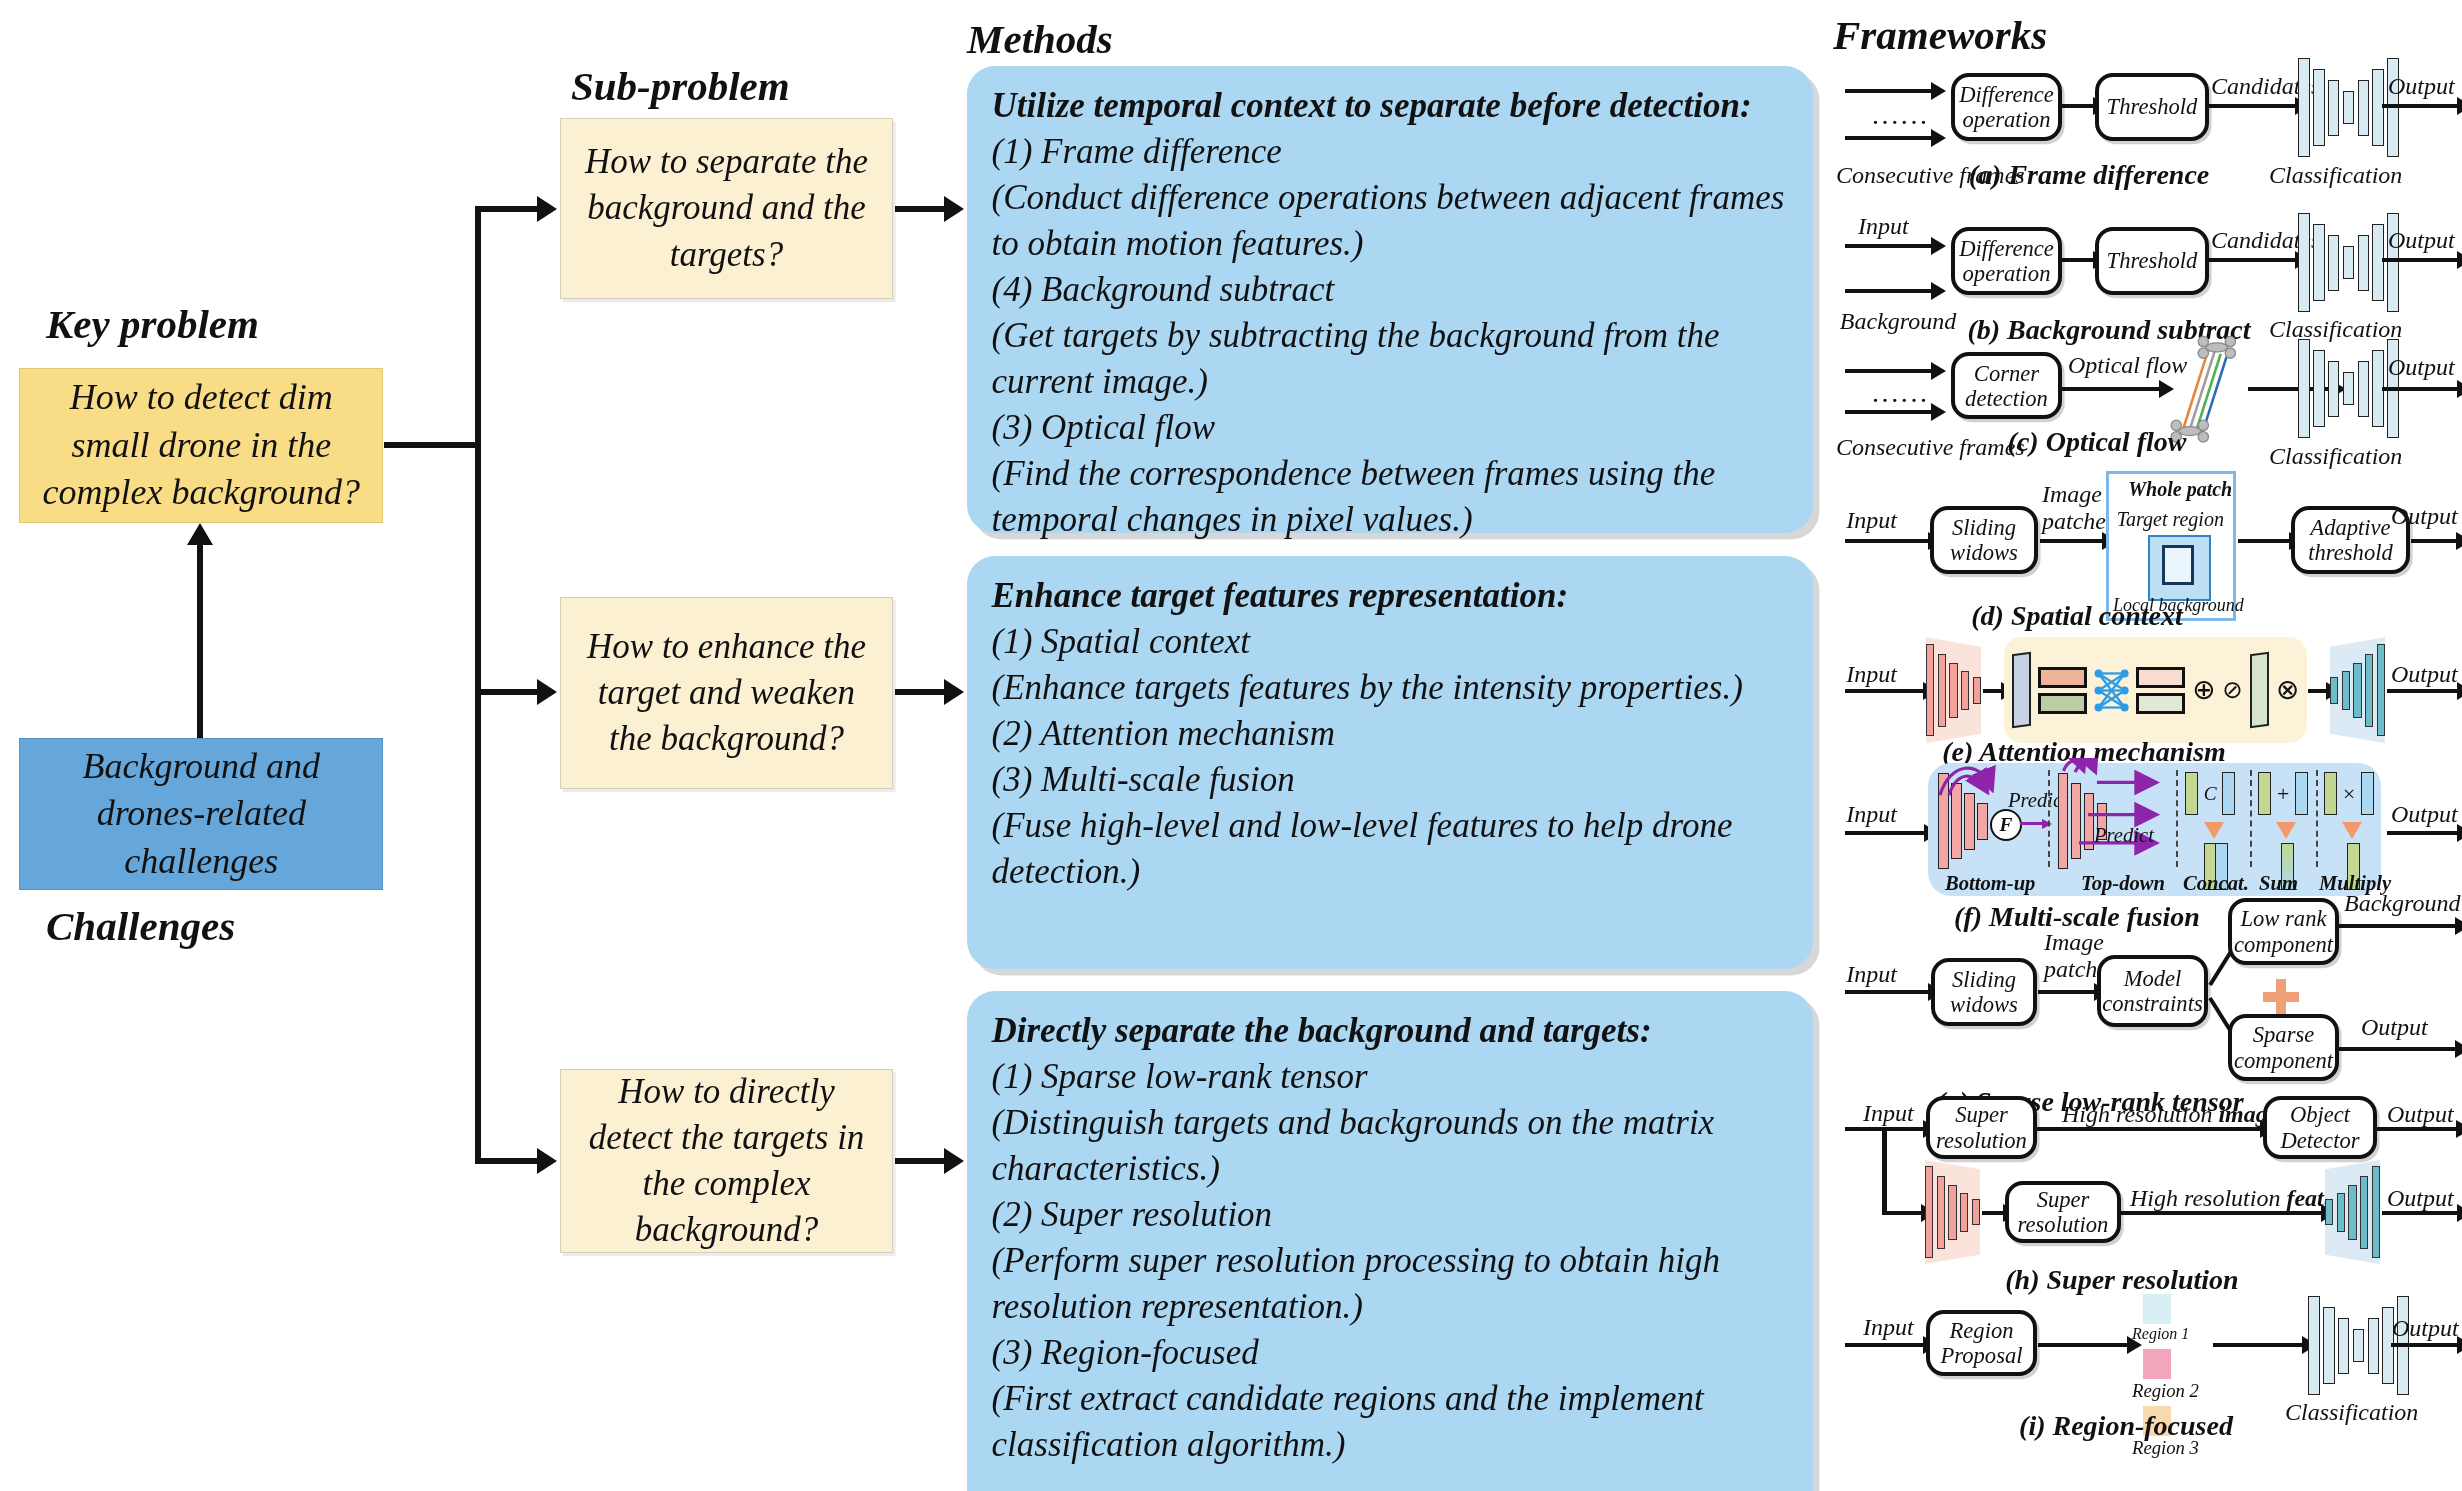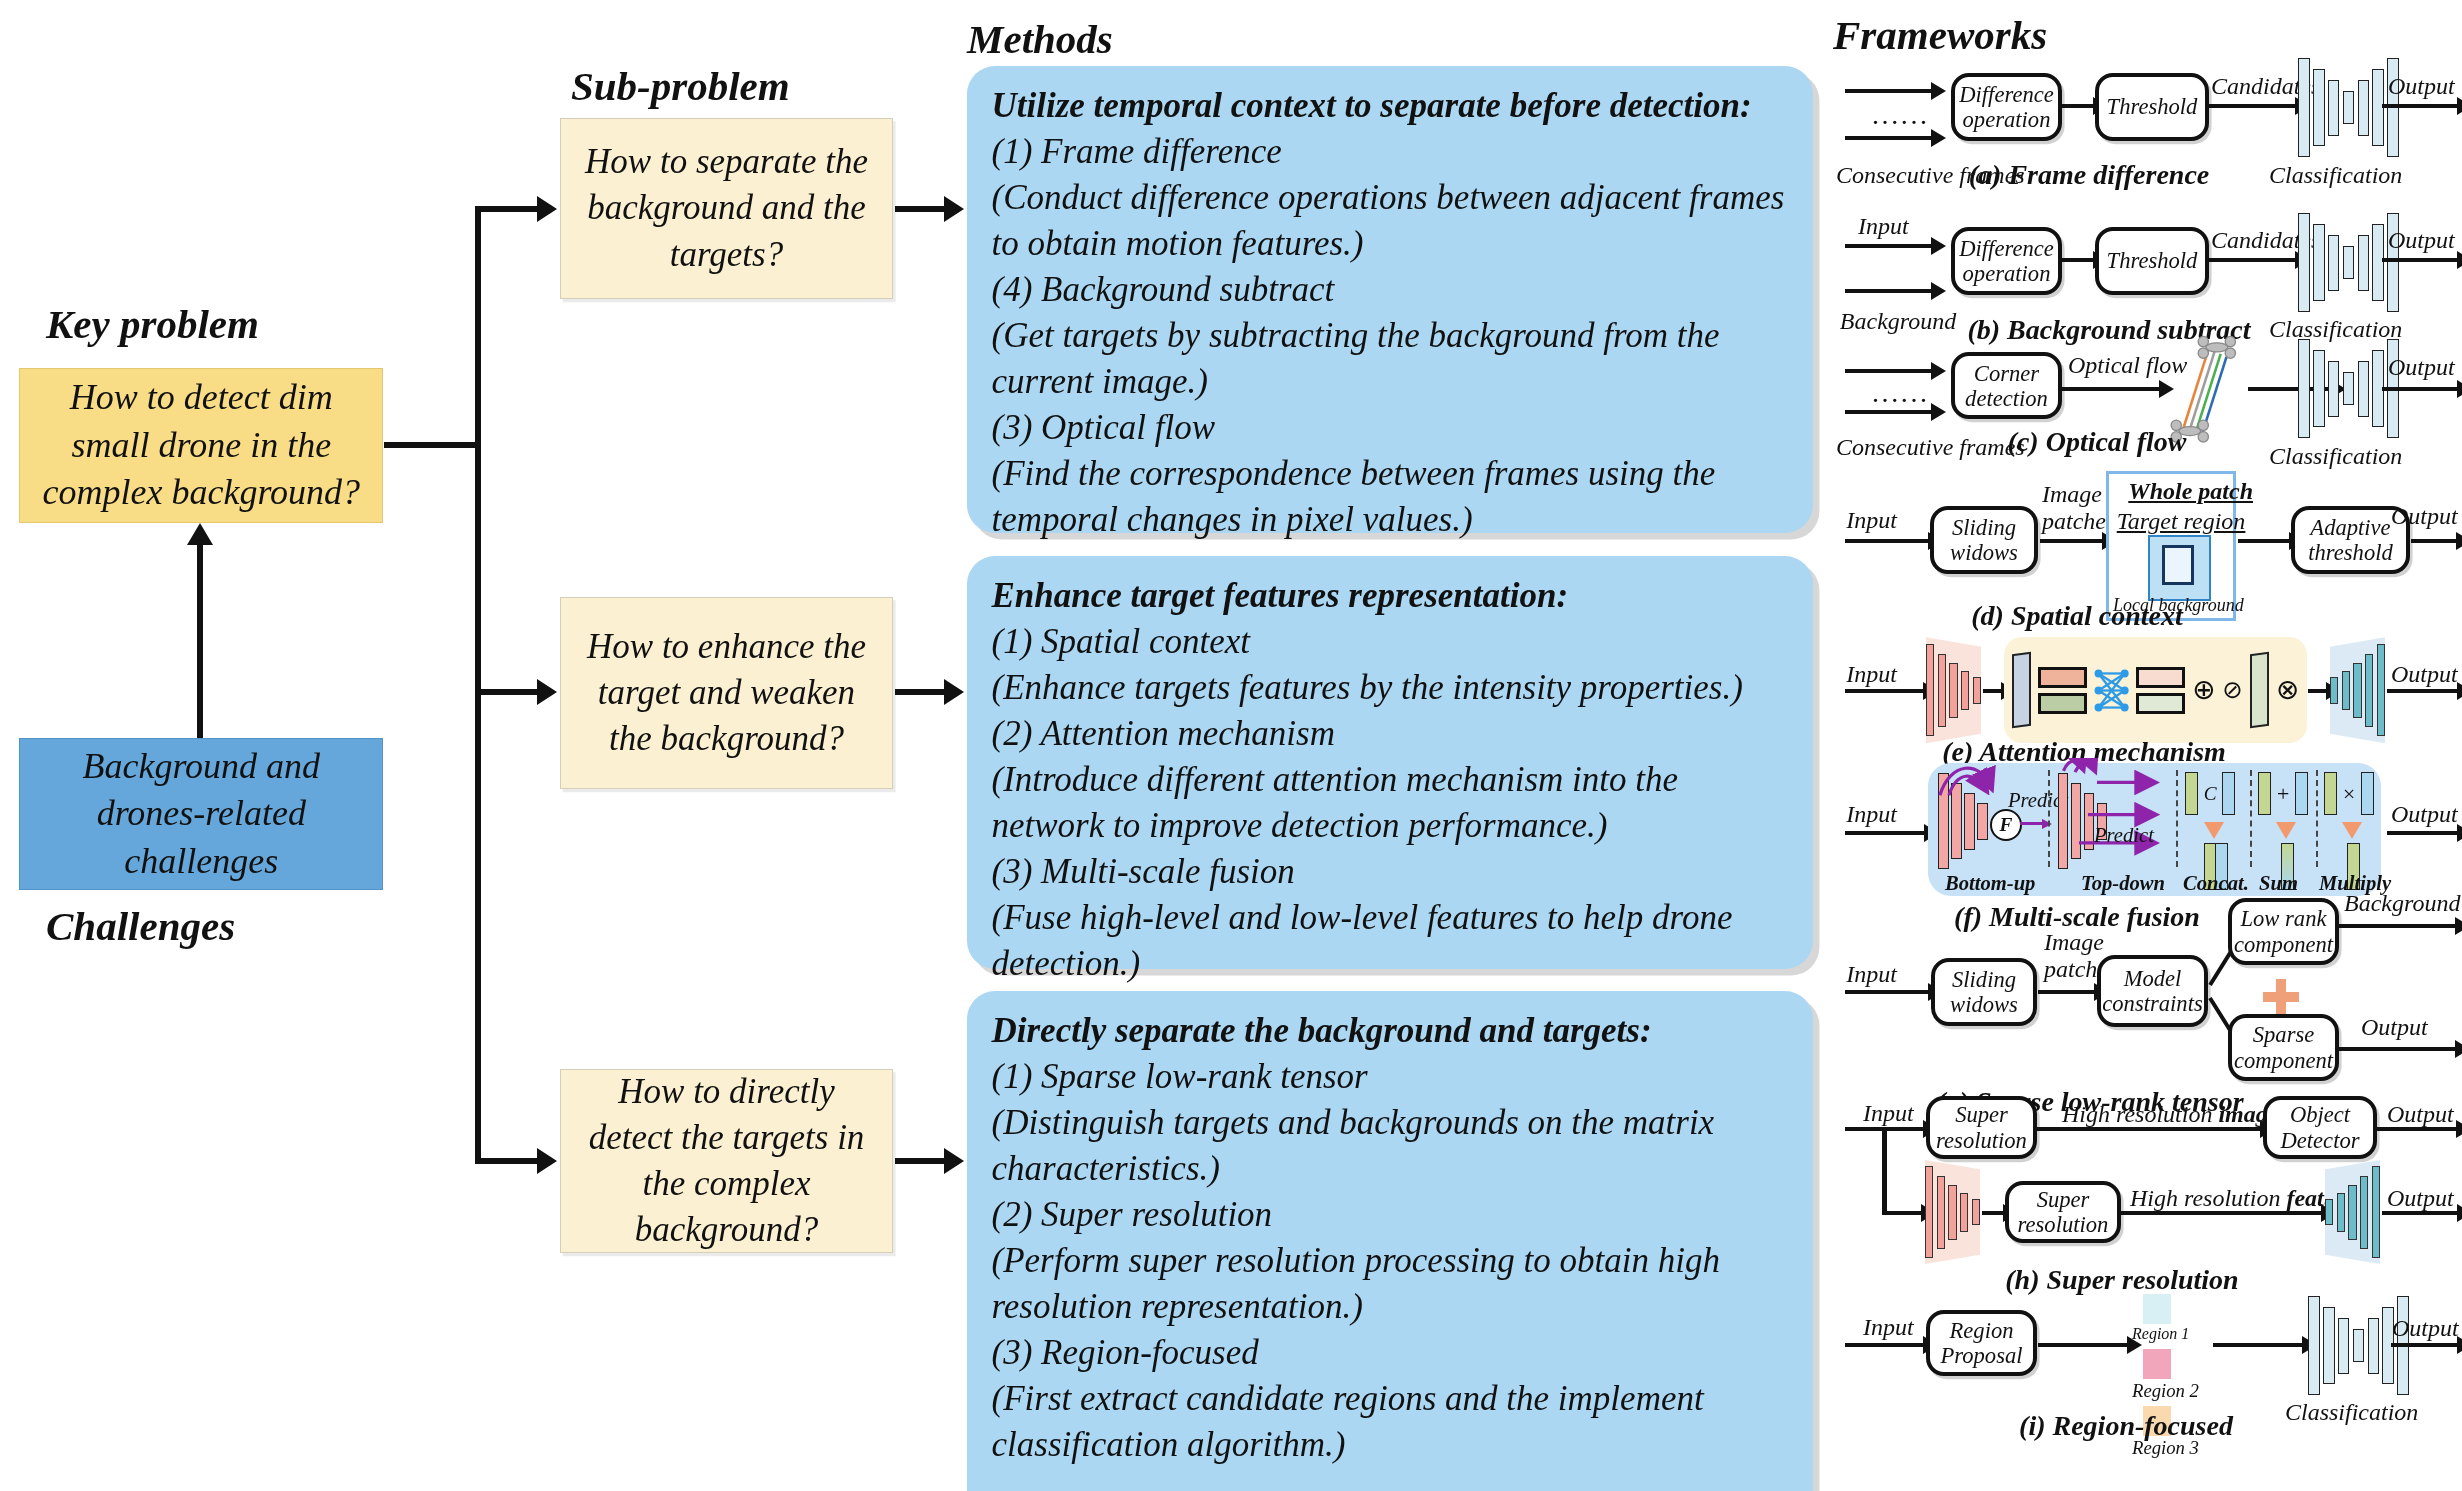--- a/index.html
+++ b/index.html
@@ -19,21 +19,21 @@
   .varrow::before{content:'';position:absolute;top:-19.3px;left:50%;transform:translateX(-50%);border-bottom:22px solid #111;border-left:13px solid transparent;border-right:13px solid transparent;}
   .frow{position:absolute;left:1845px;width:618px;}
   .farrow{position:absolute;height:3.9px;background:#111;}
   .farrow::after{content:'';position:absolute;right:-14px;top:50%;transform:translateY(-50%);border-left:15.5px solid #111;border-top:9px solid transparent;border-bottom:9px solid transparent;}
   .parrow{position:absolute;height:3.2px;background:#8E24AA;}
   .parrow::after{content:'';position:absolute;right:-9px;top:50%;transform:translateY(-50%);border-left:10.3px solid #8E24AA;border-top:5.8px solid transparent;border-bottom:5.8px solid transparent;}
   .vline{position:absolute;width:4.5px;background:#111;}
   .fbox{position:absolute;border:4.5px solid #111;border-radius:18px;background:#fff;display:flex;align-items:center;justify-content:center;text-align:center;font:italic 22.6px/1.12 var(--serif);padding:3.9px 6.4px;box-sizing:border-box;box-shadow:2.6px 3.2px 0 rgba(0,0,0,.18);}
   .flabel{position:absolute;font:italic 24px/1.12 var(--serif);white-space:nowrap;}
   .flabel b{font-weight:bold;}
-  .fsmall{font-size:24px;text-decoration:underline;}
+  .fsmall{font-size:20px;}
   .fcap{position:absolute;font:bold italic 28px/1.1 var(--serif);white-space:nowrap;transform:translateX(-50%);}
   .fdots{position:absolute;font:28px var(--serif);letter-spacing:2.6px;white-space:nowrap;}
   .cnn{position:absolute;display:flex;align-items:center;gap:3.2px;}
   .cnn i{display:block;width:9.7px;background:#D9EBF2;border:1.9px solid #222;}
   .cnn i:nth-child(1),.cnn i:nth-child(7){height:97px}
   .cnn i:nth-child(2),.cnn i:nth-child(6){height:75px}
   .cnn i:nth-child(3),.cnn i:nth-child(5){height:54px}
   .cnn i:nth-child(4){height:31px}
   .enc,.dec{position:absolute;display:flex;align-items:center;gap:3.2px;justify-content:center;}
   .enc{background:#FAE3DA;clip-path:polygon(0 0,100% 9%,100% 91%,0 100%);}
@@ -116,21 +116,20 @@
     <div>(4) Background subtract</div>
     <div>(Get targets by subtracting the background from the current image.)</div>
     <div>(3) Optical flow</div>
     <div>(Find the correspondence between frames using the temporal changes in pixel values.)</div>
   </div>
   <div class="mbox" style="top:556px;height:413px;font-family:Liberation Serif, serif;">
     <div class="mtitle">Enhance target features representation:</div>
     <div>(1) Spatial context</div>
     <div>(Enhance targets features by the intensity properties.)</div>
     <div>(2) Attention mechanism</div>
-    <div>(Introduce different attention mechanism into the network to improve detection performance.)</div>
     <div>(3) Multi-scale fusion</div>
     <div>(Fuse high-level and low-level features to help drone detection.)</div>
   </div>
   <div class="mbox" style="top:991px;height:536px;">
     <div class="mtitle">Directly separate the background and targets:</div>
     <div>(1) Sparse low-rank tensor</div>
     <div>(Distinguish targets and backgrounds on the matrix characteristics.)</div>
     <div>(2) Super resolution</div>
     <div>(Perform super resolution processing to obtain high resolution representation.)</div>
     <div>(3) Region-focused</div>

